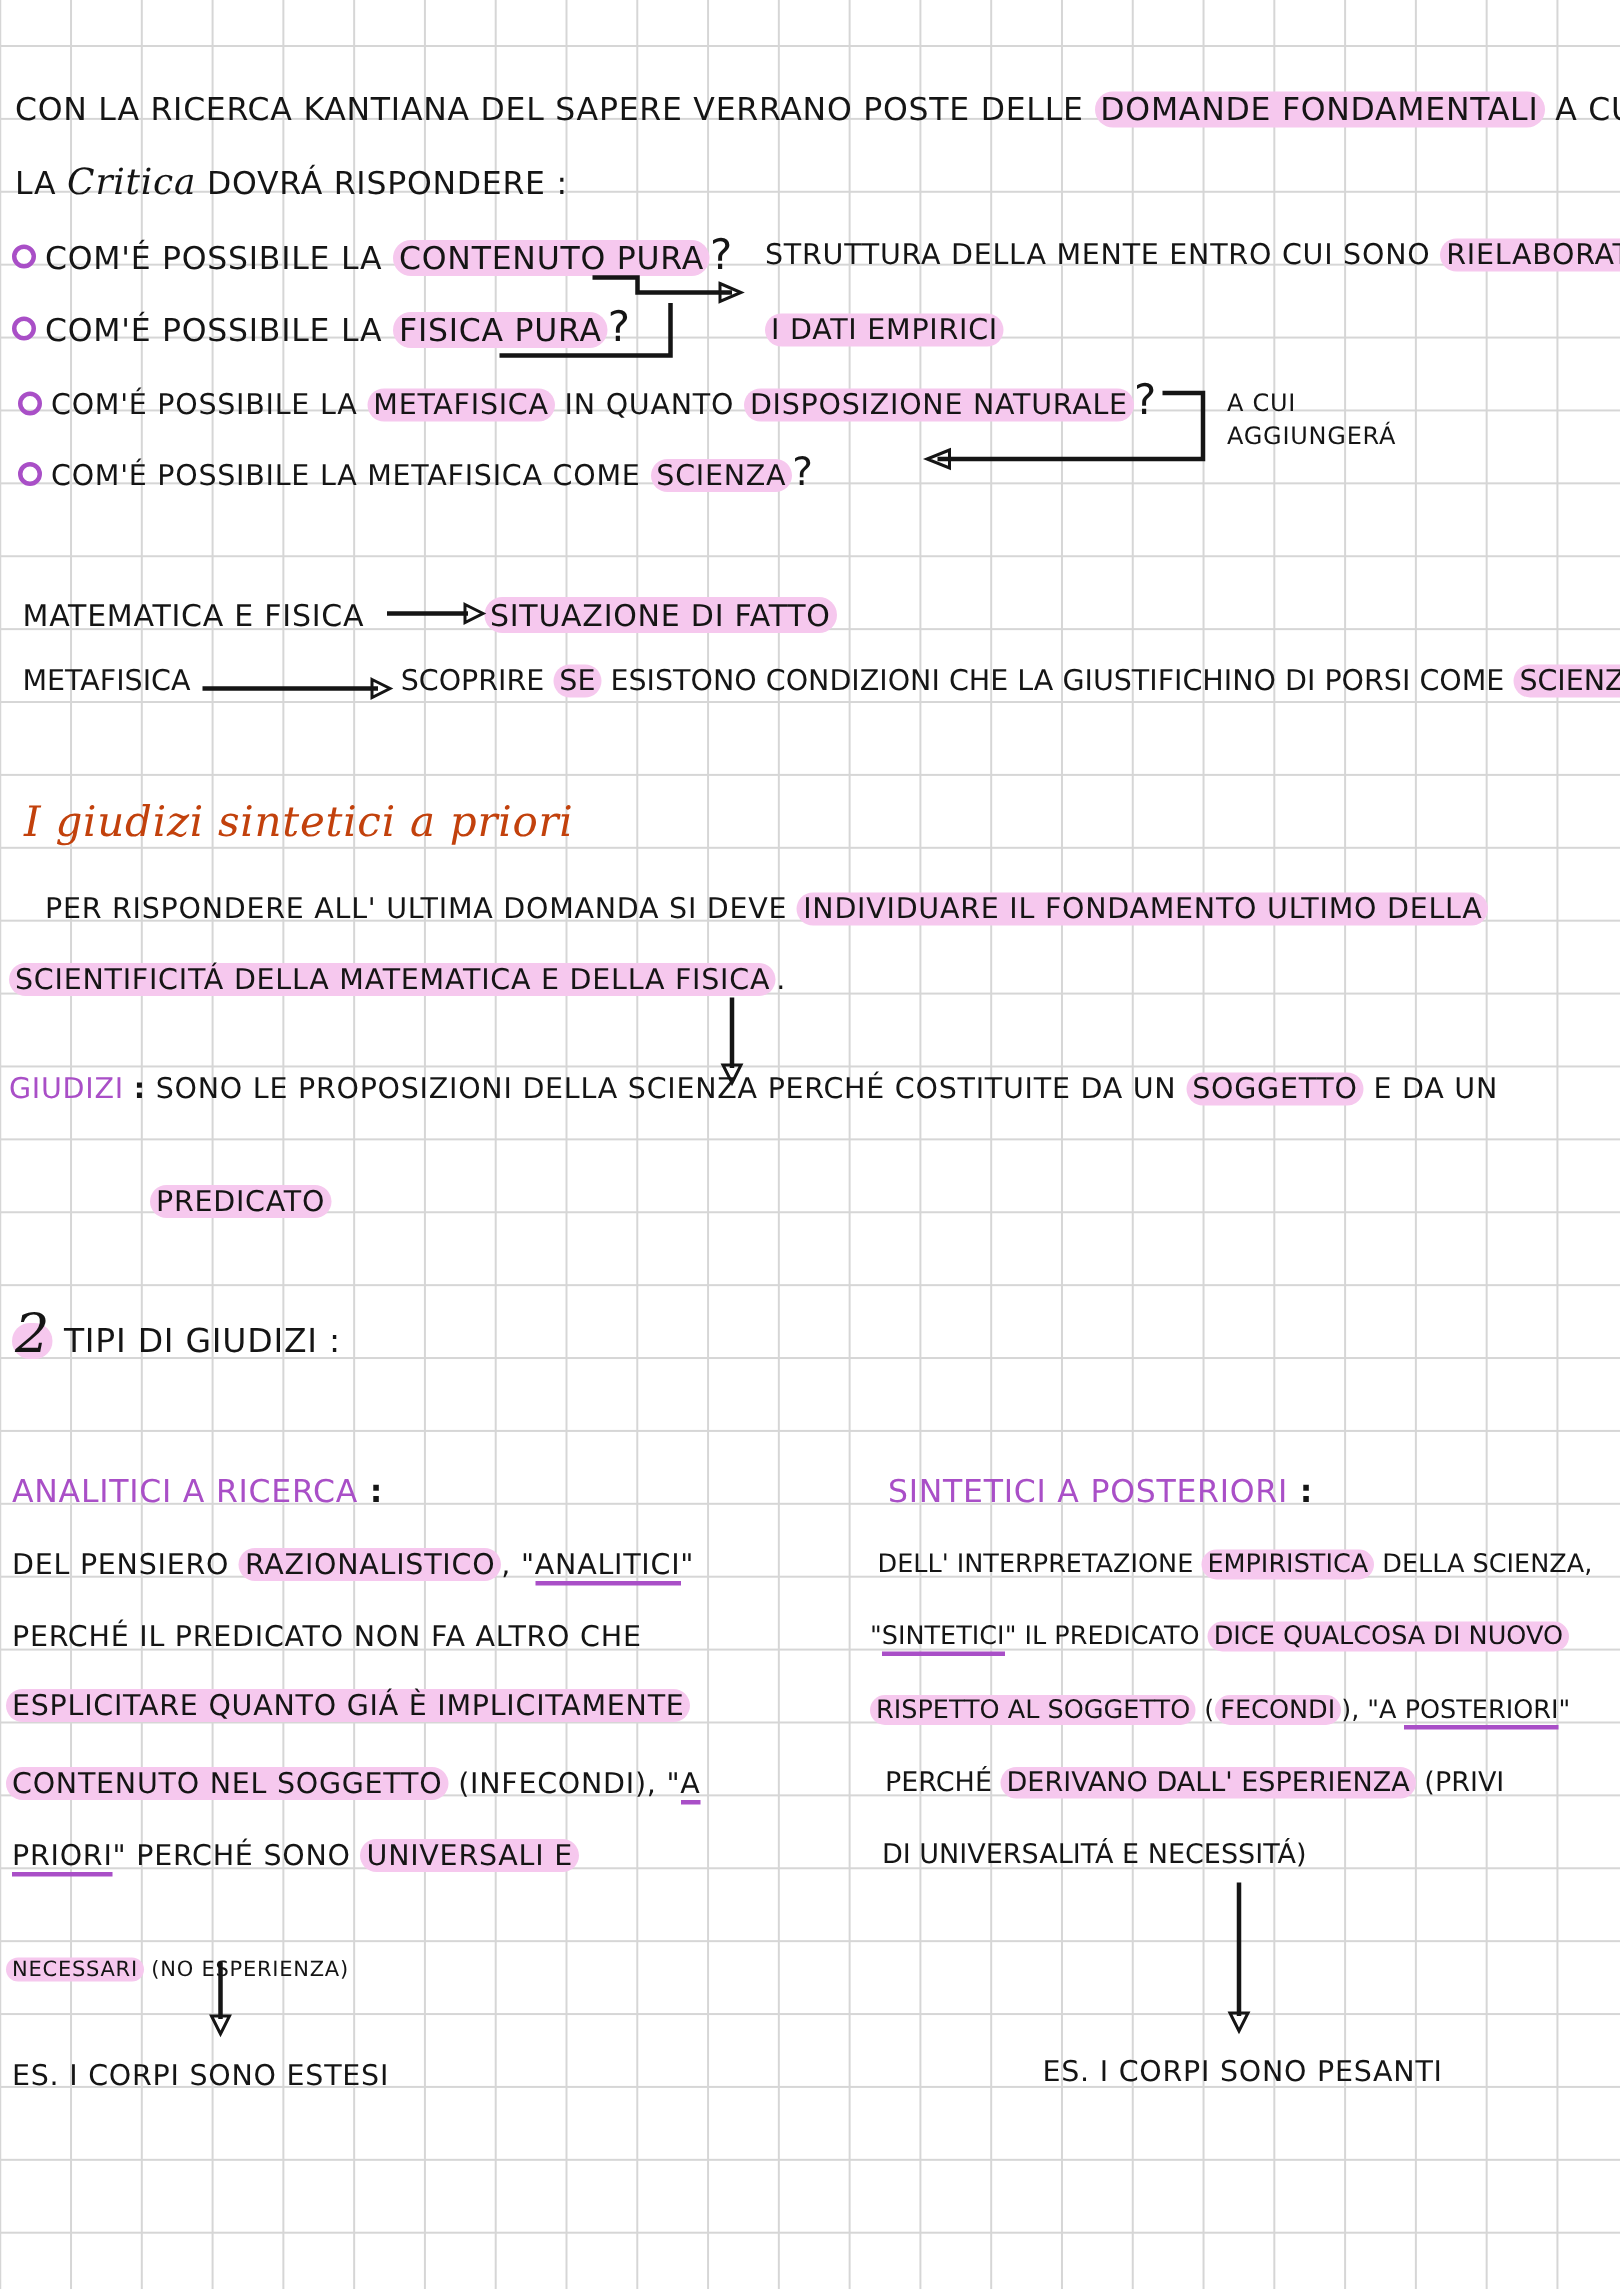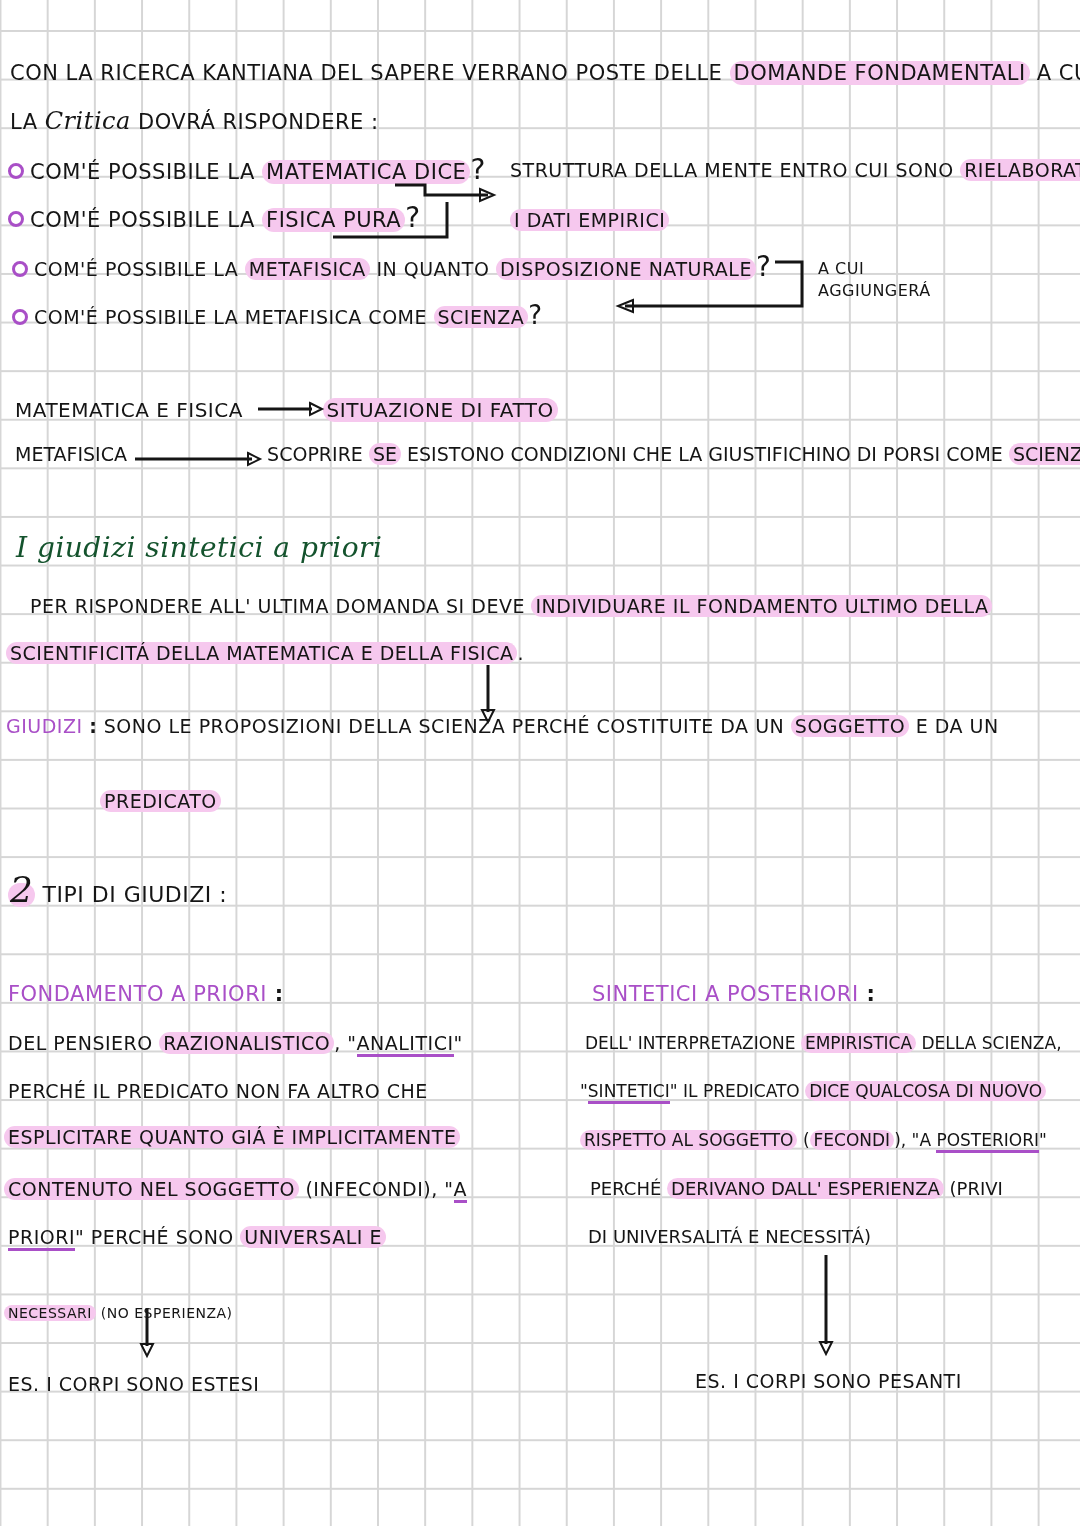--- a/index.html
+++ b/index.html
@@ -11,41 +11,41 @@
       linear-gradient(to bottom, #d6d6d6 1.5px, transparent 1.5px);
     background-size: 47.2px 48.6px;
     background-position: -0.5px 30px;
     font-family: "DejaVu Sans", sans-serif;
     color: #151515;
   }
   .line { position: absolute; white-space: nowrap; font-size: 21px; letter-spacing: 0.5px; line-height: 26px; }
   .hl { background: #f6c8ee; border-radius: 12px; padding: 0 4px; }
   .purple { color: #a94fc7; }
   .ul { border-bottom: 3px solid #a94fc7; }
-  .script { font-family: "DejaVu Serif", serif; font-style: italic; color: #14532d; font-size: 28px; }
+  .script { font-family: "DejaVu Serif", serif; font-style: italic; color: #c2410c; font-size: 28px; }
   .bullet {
     display: inline-block; width: 10px; height: 10px; border: 3px solid #a94fc7;
     border-radius: 50%; margin-right: 6px; vertical-align: middle; position: relative; top: -2px;
   }
   .arrow-svg { position: absolute; overflow: visible; }
   .small { font-size: 16px; line-height: 22px; }
   .big2 { font-family: "DejaVu Serif", serif; font-style: italic; font-size: 36px; }
 </style>
 </head>
 <body>
 
 <div class="line" style="left:10px; top:60px;">
   <span>CON LA RICERCA KANTIANA DEL SAPERE VERRANO POSTE DELLE </span><span class="hl">DOMANDE FONDAMENTALI</span><span> A CUI</span>
 </div>
 <div class="line" style="left:10px; top:108px;">
   <span>LA </span><span style="font-family:'DejaVu Serif',serif;font-style:italic;font-size:24px;">Critica</span><span> DOVRÁ RISPONDERE :</span>
 </div>
 
 <div class="line" style="left:8px; top:157px;">
-  <span class="bullet"></span><span>COM'É POSSIBILE LA </span><span class="hl">MATEMATICA DICE</span><span style="font-size:28px;">?</span>
+  <span class="bullet"></span><span>COM'É POSSIBILE LA </span><span class="hl">CONTENUTO PURA</span><span style="font-size:28px;">?</span>
 </div>
 <div class="line" style="left:8px; top:205px;">
   <span class="bullet"></span><span>COM'É POSSIBILE LA </span><span class="hl">FISICA PURA</span><span style="font-size:28px;">?</span>
 </div>
 <div class="line" style="left:12px; top:254px; font-size:19px;">
   <span class="bullet"></span><span>COM'É POSSIBILE LA </span><span class="hl">METAFISICA</span><span> IN QUANTO </span><span class="hl">DISPOSIZIONE NATURALE</span><span style="font-size:28px;">?</span>
 </div>
 <div class="line" style="left:12px; top:302px; font-size:19px;">
   <span class="bullet"></span><span>COM'É POSSIBILE LA METAFISICA COME </span><span class="hl">SCIENZA</span><span style="font-size:26px;">?</span>
 </div>
@@ -107,21 +107,21 @@
 <div class="line" style="left:100px; top:788px; font-size:19px;">
   <span class="hl">PREDICATO</span>
 </div>
 
 <div class="line" style="left:8px; top:877px;">
   <span class="hl" style="padding:0 2px;"><span class="big2">2</span></span>
   <span style="font-size:22px;">TIPI DI GIUDIZI :</span>
 </div>
 
 <div class="line purple" style="left:8px; top:981px; font-size:21px;">
-  <span>FONDAMENTO A PRIORI</span><span style="color:#151515;font-weight:bold;"> :</span>
+  <span>ANALITICI A RICERCA</span><span style="color:#151515;font-weight:bold;"> :</span>
 </div>
 <div class="line" style="left:8px; top:1030px; font-size:19px;">
   <span>DEL PENSIERO </span><span class="hl">RAZIONALISTICO</span><span>, "</span><span class="ul">ANALITICI</span><span>"</span>
 </div>
 <div class="line" style="left:8px; top:1078px; font-size:19px;">
   <span>PERCHÉ IL PREDICATO NON FA ALTRO CHE</span>
 </div>
 <div class="line" style="left:4px; top:1124px; font-size:19px;text-align:center;">
   <span class="hl">ESPLICITARE QUANTO GIÁ È IMPLICITAMENTE</span>
 </div>

